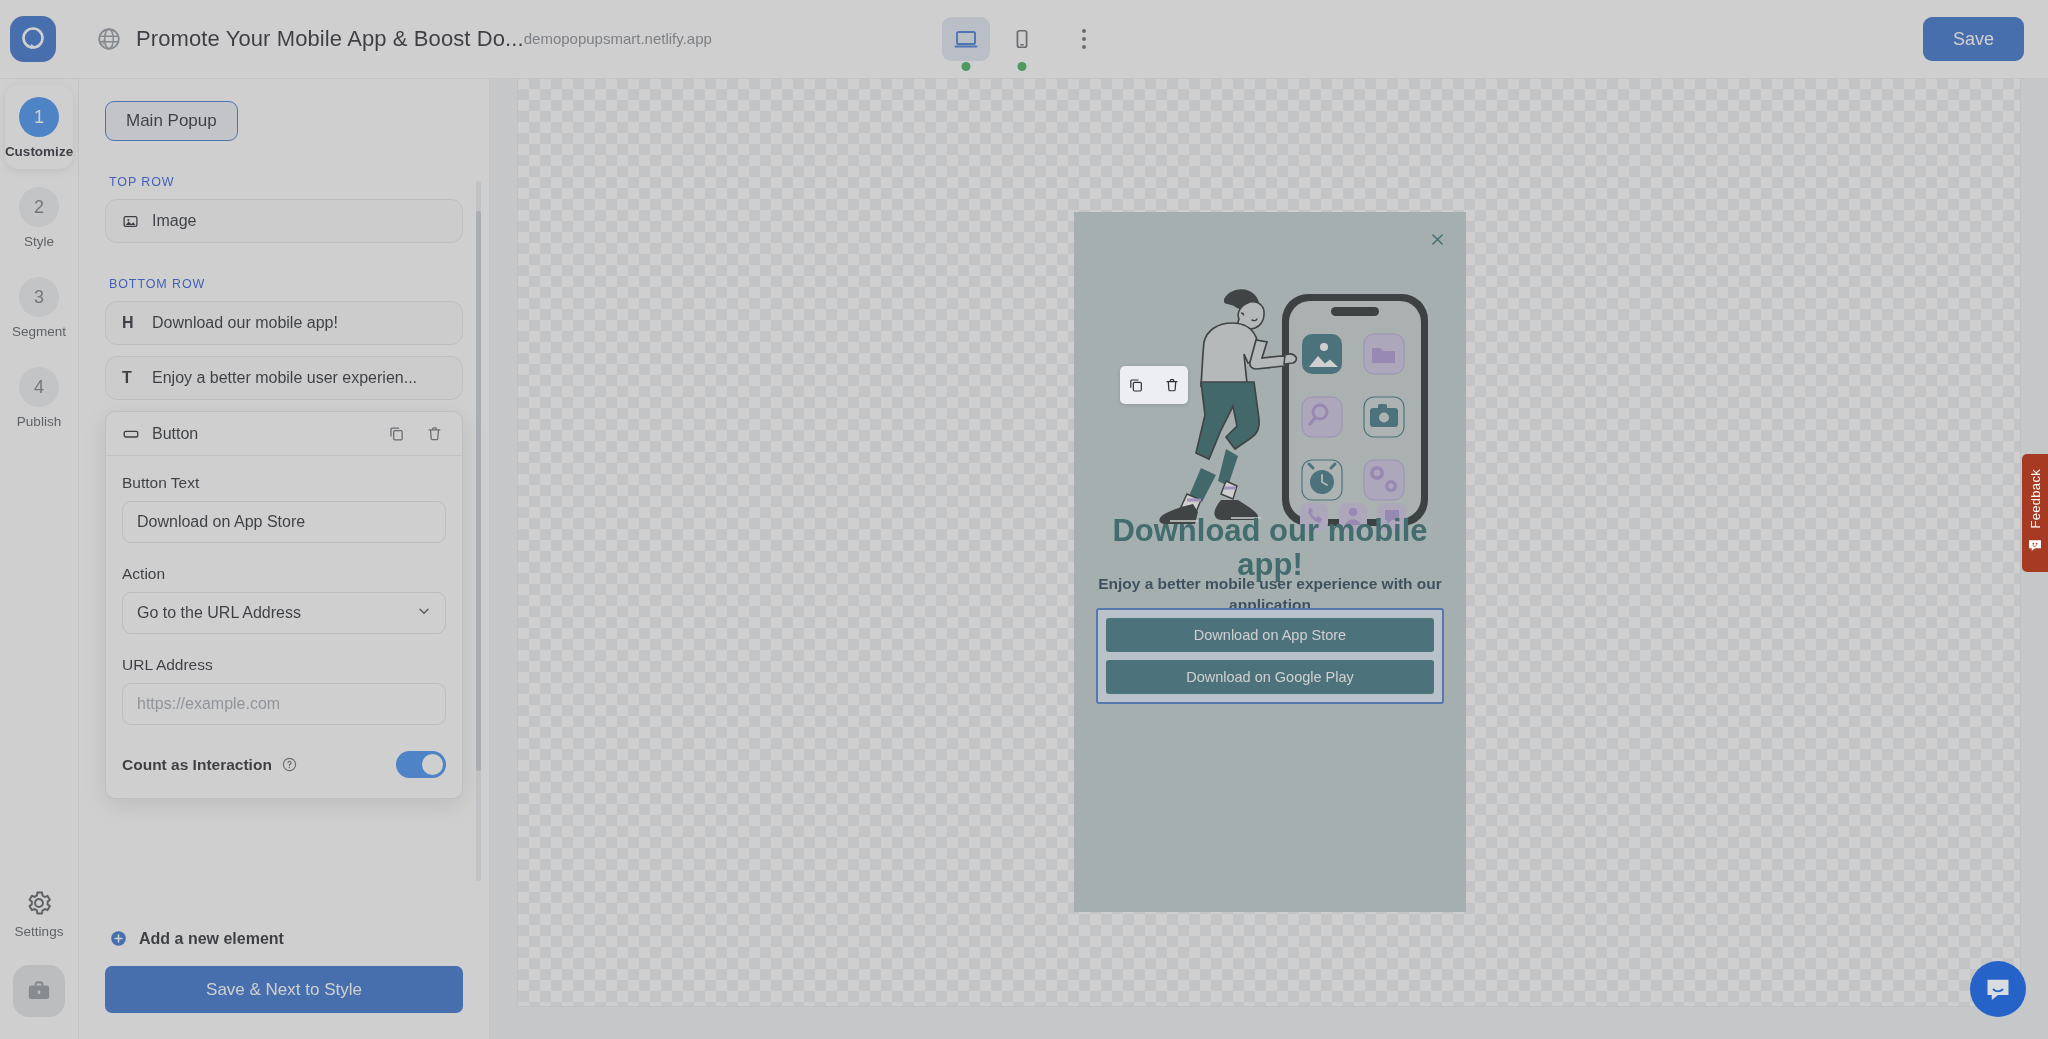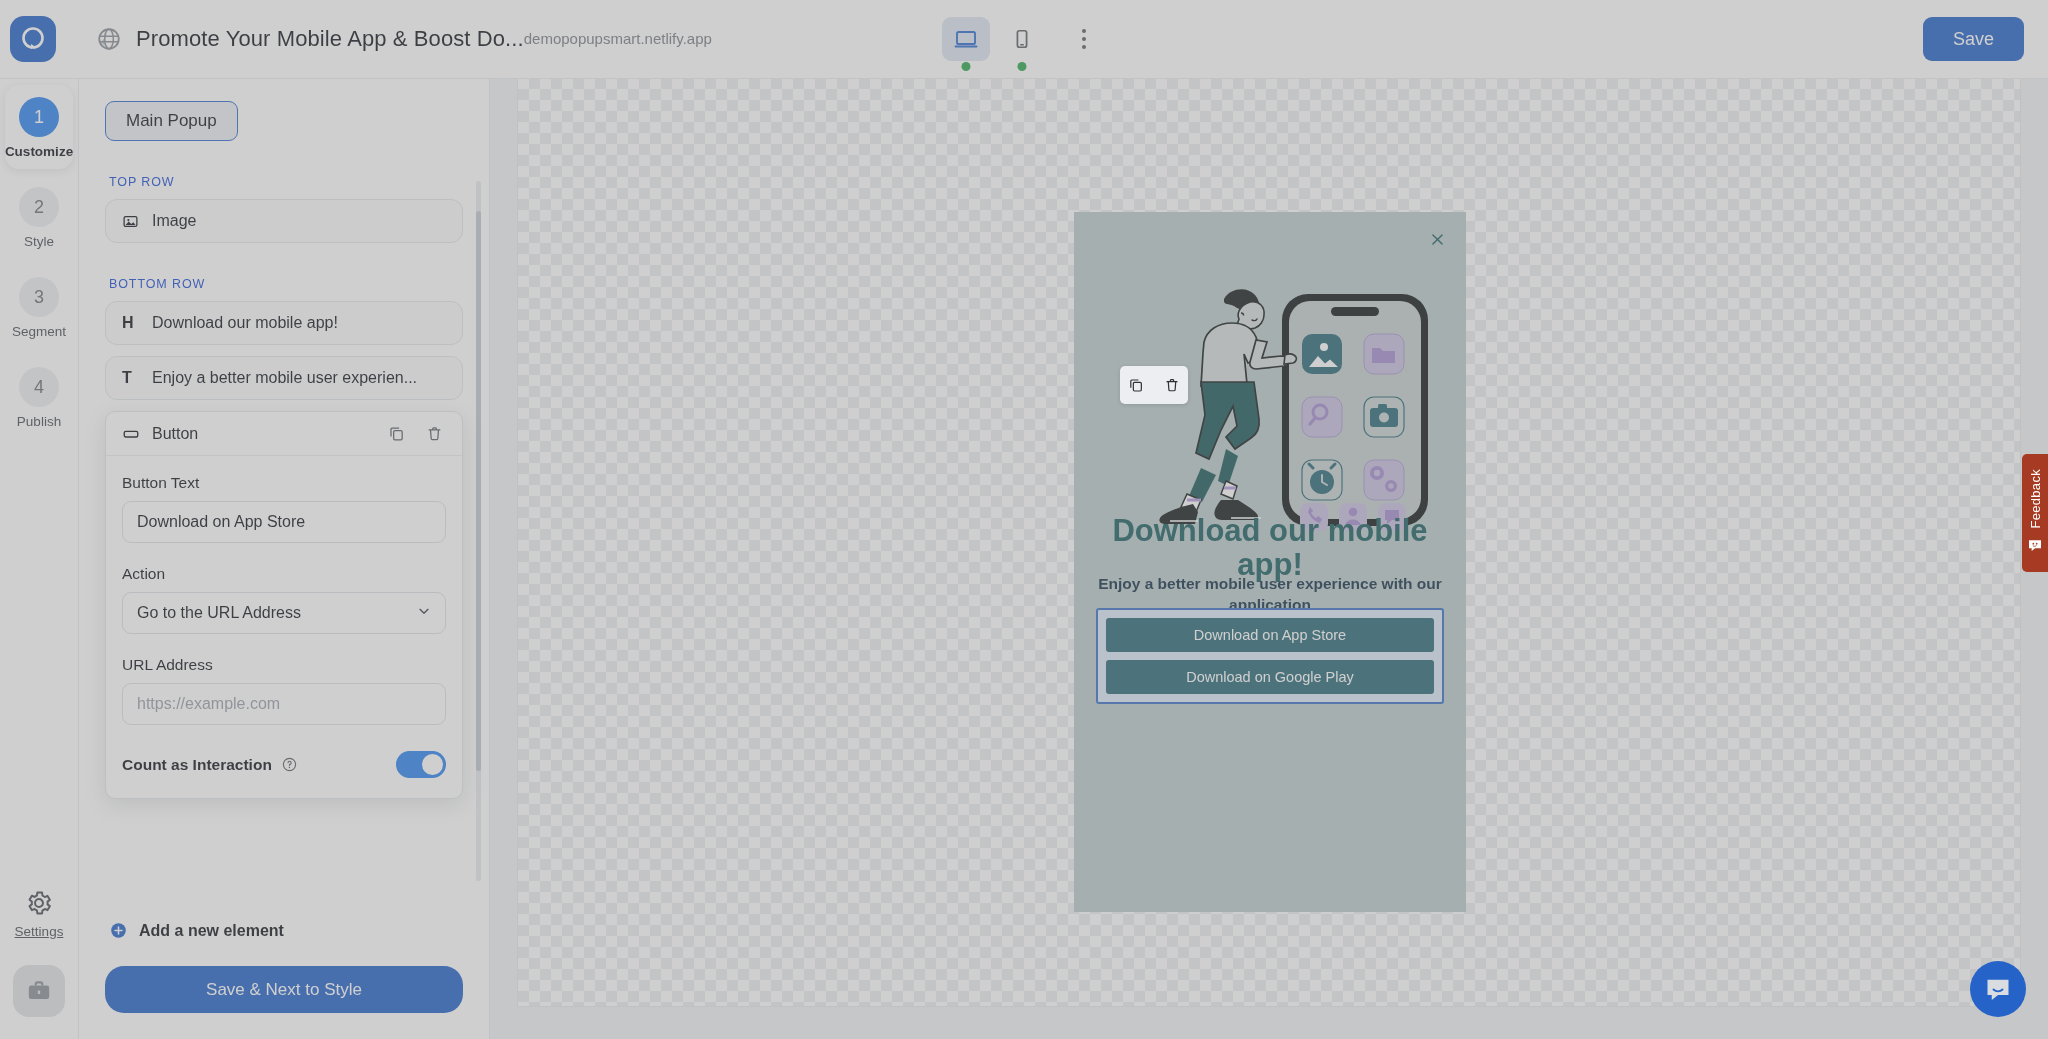--- a/index.html
+++ b/index.html
@@ -73,21 +73,21 @@
     width:40px; height:40px; border-radius:50%;
     display:flex; align-items:center; justify-content:center;
     font-size:18px; color:#6b7078; background:#eceef1;
   }
   .step.active .step-num { background:#2f86f0; color:#fff; }
   .step-label { font-size:13.5px; color:#4a4f57; }
   .step.active .step-label { color:#14181f; font-weight:700; }
 
   .rail-bottom { margin-top:auto; display:flex; flex-direction:column; align-items:center; gap:26px; padding-bottom:22px; }
   .settings-item { display:flex; flex-direction:column; align-items:center; gap:7px; cursor:pointer; }
-  .settings-label { font-size:13.5px; color:#4a4f57;text-decoration:underline; }
+  .settings-label { font-size:13.5px; color:#4a4f57; }
   .workspace-chip {
     width:52px; height:52px; border-radius:16px; background:#dfe2e6;
     display:flex; align-items:center; justify-content:center; cursor:pointer;
   }
 
   
   .panel {
     position:absolute; left:79px; top:79px; width:411px; height:960px;
     background:#ffffff; border-right:1px solid #e9ecef; z-index:4;
     display:flex; flex-direction:column;
@@ -158,24 +158,24 @@
     border-radius:50%; background:#fff;
   }
 
   .panel-track {
     position:absolute; right:8px; top:40px; width:5px; height:700px;
     background:#e7eaee; border-radius:3px;
   }
   .panel-thumb { position:absolute; left:0; top:30px; width:5px; height:560px; background:#c4c9cf; border-radius:3px; }
 
   .panel-foot { padding:0 26px 26px; }
-  .add-el { display:flex; align-items:center; gap:11px; cursor:pointer; margin:14px 0 26px 4px; }
+  .add-el { display:flex; align-items:center; gap:11px; cursor:pointer; margin:14px 0 18px 4px; }
   .add-el span { font-size:16px; font-weight:700; color:#14181f; }
   .next-btn {
-    width:100%; height:47px; border:none; border-radius:19px; background:#2563c9;
+    width:100%; height:47px; border:none; border-radius:7px; background:#2563c9;
     color:#fff; font-size:17px; font-family:"Liberation Sans",sans-serif; cursor:pointer;
   }
 
   
   .canvas-area {
     position:absolute; left:490px; top:79px; right:0; bottom:0; background:#f1f2f4; z-index:1;
   }
   .canvas-stage {
     position:absolute; left:27px; top:-2px; right:27px; bottom:32px;
     background-color:#ffffff;

